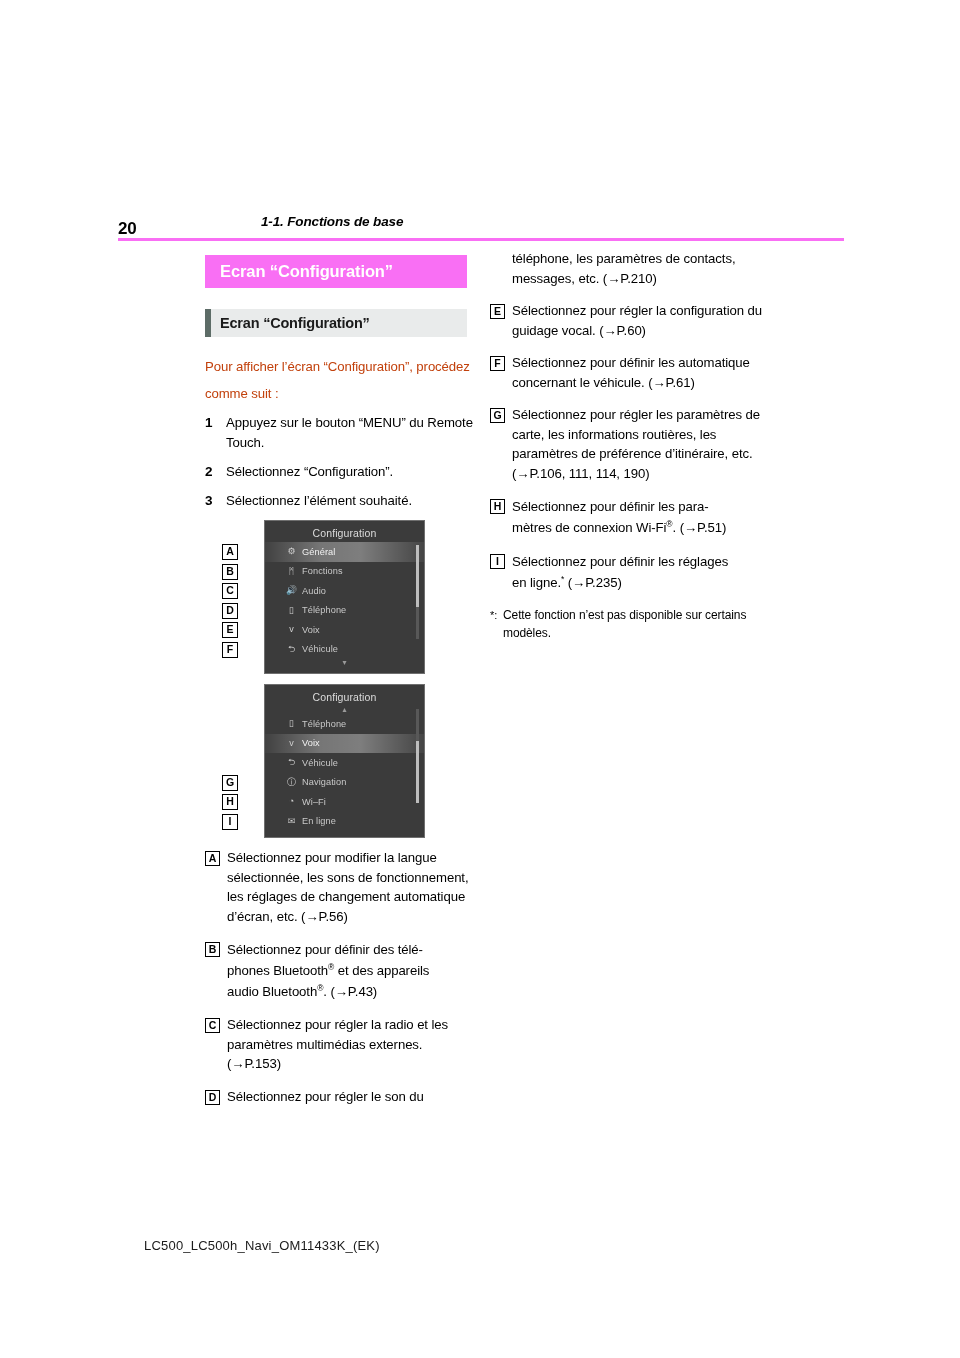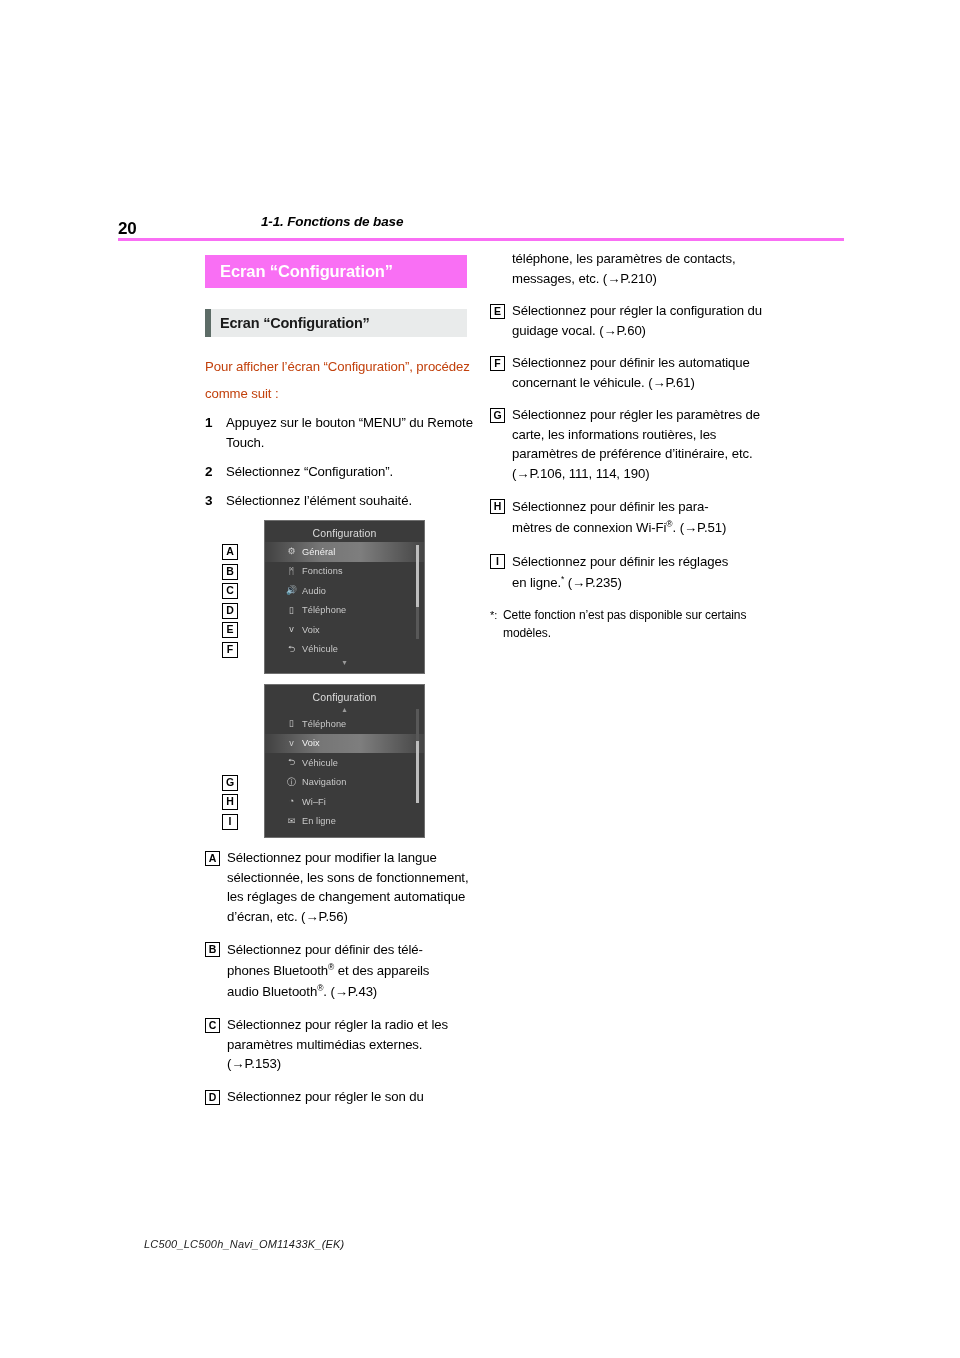--- a/index.html
+++ b/index.html
@@ -204,24 +204,23 @@
     color: #9a9a9a;
     font-size: 8px;
     line-height: 7px;
     height: 8px;
   }
 
   
   .footer-code {
     position: absolute;
     left: 144px; top: 1238px;
-    font-size: 11px;
+    font-size: 13px;
     letter-spacing: 0.2px;
     color: #1b1b1b;
-    font-style: italic;
   }
   .watermark {
     position: absolute;
     left: 700px; top: 1376px;
     font-size: 23px;
     color: #a8a8a8;
     letter-spacing: -0.2px;
   }
 </style>
 </head>

